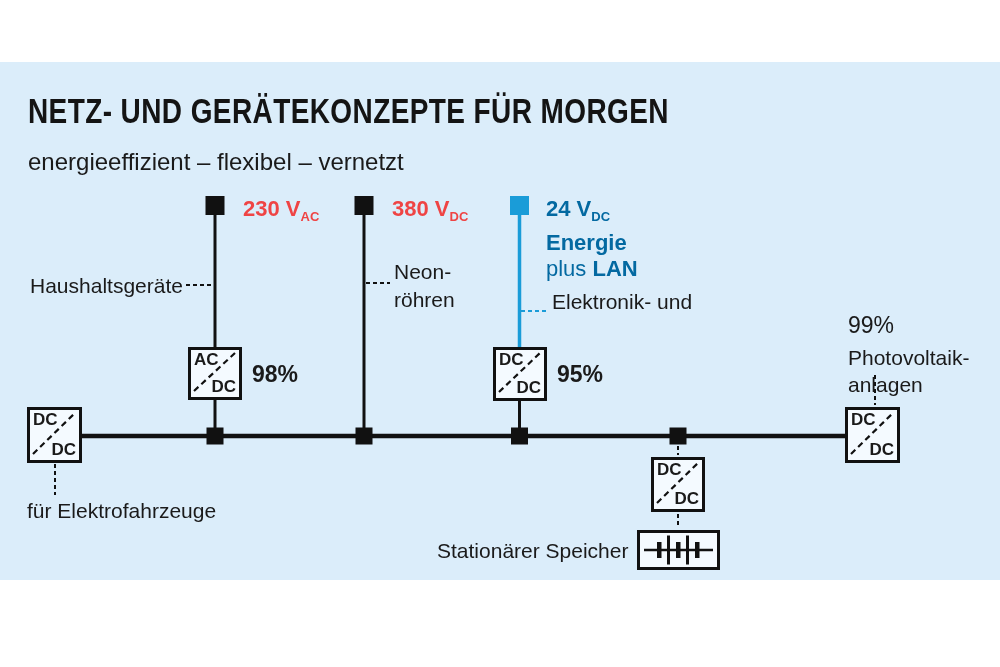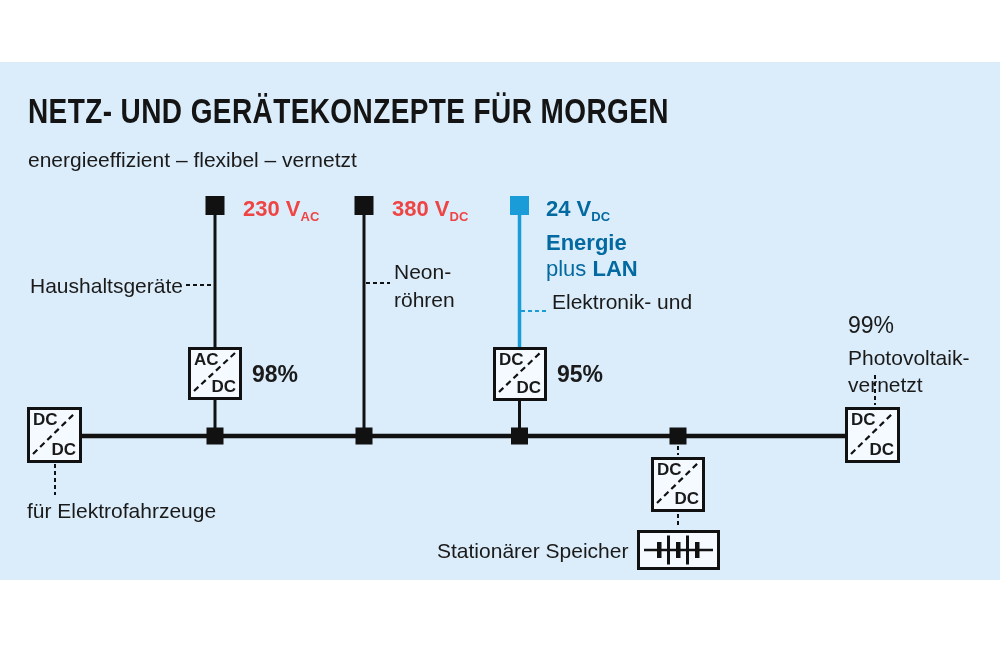--- a/index.html
+++ b/index.html
@@ -7,21 +7,21 @@
     position:relative;width:1000px;height:667px;overflow:hidden;
     background:#ffffff;font-family:"Liberation Sans",sans-serif;color:#1a1a1a;padding-left:24px;
   }
   .panel{position:absolute;left:0;top:62px;width:1000px;height:518px;background:#dbedfa;}
   .wires{position:absolute;left:0;top:0;}
   .title{
     position:absolute;left:28px;top:91px;font-size:35px;font-weight:700;
     letter-spacing:0.5px;white-space:nowrap;color:#141414;
     transform:scaleX(0.80);transform-origin:0 0;
   }
-  .subtitle{position:absolute;left:28px;top:148px;font-size:21px;white-space:nowrap;}
+  .subtitle{position:absolute;left:28px;top:148px;font-size:24px;white-space:nowrap;}
   .lbl{position:absolute;font-size:21px;line-height:27px;white-space:nowrap;color:#1a1a1a;}
   .volt{position:absolute;font-size:22px;font-weight:700;white-space:nowrap;color:#ef4444;line-height:26px;}
   .vsub{font-size:13px;vertical-align:-5px;}
   .blue{color:#0369a1;}
   .plain{font-weight:400;}
   .pct{position:absolute;font-size:23px;font-weight:700;white-space:nowrap;text-align:right;}
   .conv{position:absolute;border:3.5px solid #111;background:#f4faff;box-sizing:border-box;}
   .conv svg{position:absolute;left:0;top:0;}
   .conv .cin{position:absolute;left:3px;top:0;font-weight:700;font-size:17px;line-height:20px;}
   .conv .cout{position:absolute;right:3px;bottom:0;font-weight:700;font-size:17px;line-height:20px;}
@@ -79,21 +79,21 @@
   <div class="lbl" style="left:394px;top:258px;line-height:28px;">
     <div>Neon-</div>
     <div>röhren</div>
   </div>
   <div class="lbl" style="left:552px;top:288px;">
     <div>Elektronik- und</div>
   </div>
   <div class="lbl pvblock" style="left:848px;top:289px;">
     <div class="pct2">99%</div>
     <div>Photovoltaik-</div>
-    <div>vernetzt</div>
+    <div>anlagen</div>
   </div>
   <div class="lbl" style="left:27px;top:497px;">
     <div>für Elektrofahrzeuge</div>
   </div>
   <div class="lbl" style="left:437px;top:537px;">Stationärer Speicher</div>
 
   <div class="pct" style="left:252px;top:361px;">98%</div>
   <div class="pct" style="left:557px;top:361px;">95%</div>
 
   <div class="conv" style="left:188px;top:347px;width:54px;height:53px;">

